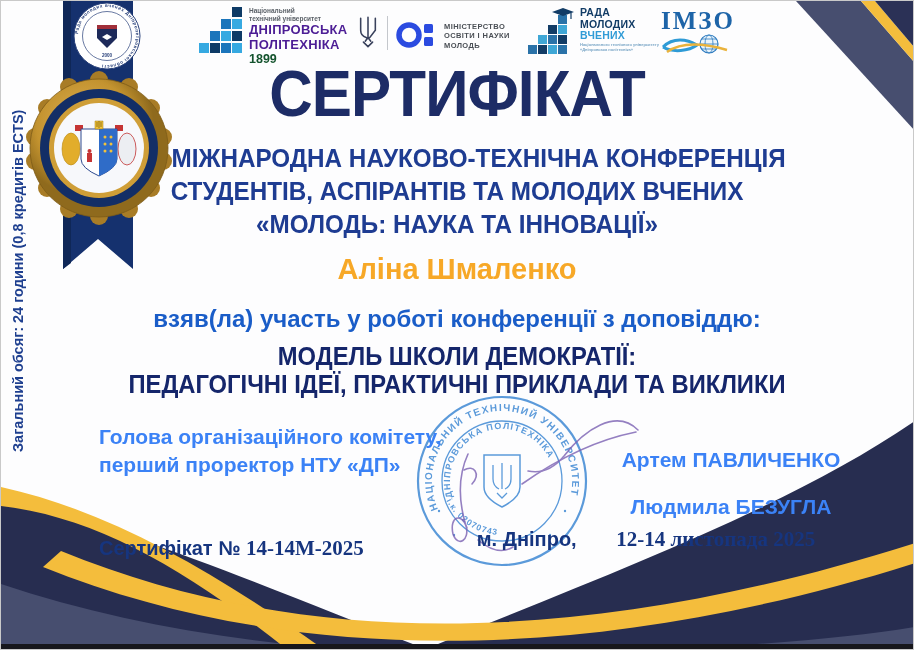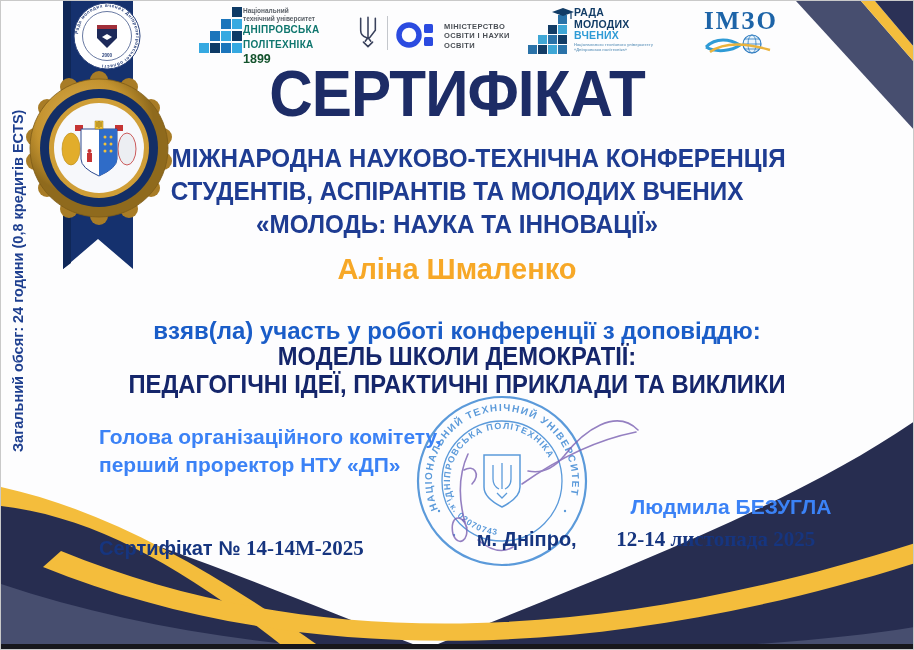--- a/index.html
+++ b/index.html
@@ -8,53 +8,53 @@
     font-family:"Liberation Sans",sans-serif;border:1px solid #c9c9c9;box-sizing:border-box;
   }
   svg{display:block}
   .abs{position:absolute;}
   .ctr{left:0;right:0;text-align:center;}
   
   .t-title{top:56px;font-size:64px;font-weight:800;color:#1d2c66;letter-spacing:-1px;transform:scaleX(.94);}
   .t-conf{font-size:25px;font-weight:800;color:#1e3c92;transform:scaleX(.97);}
   .t-conf1{top:143px}.t-conf2{top:176px}.t-conf3{top:209px}
   .t-name{top:252px;font-size:29px;font-weight:700;color:#f7a827;}
-  .t-part{top:316px;font-size:24px;font-weight:700;color:#1a5dc8;}
+  .t-part{top:304px;font-size:24px;font-weight:700;color:#1a5dc8;}
   .t-rep{font-size:25px;font-weight:800;color:#15266b;transform:scaleX(.95);}
   .t-rep1{top:341px}.t-rep2{top:369px}
   .sig-text{font-size:21px;font-weight:700;color:#3b82f6;white-space:nowrap;}
   .role1a{left:98px;top:424px}
   .role1b{left:98px;top:452px}
   .role2{left:104px;top:492px}
   .name-right{left:600px;width:260px;text-align:center;}
   .name1{top:447px}.name2{top:494px}
   .certnum{left:98px;top:535px;font-size:20px;font-weight:700;color:#16357f;}
   .certnum .serif{font-family:"Liberation Serif",serif;font-size:21px;}
   .pdate{left:430px;top:526px;width:430px;text-align:center;font-size:20px;font-weight:700;color:#16357f;white-space:nowrap;}
   .pdate .serif{font-family:"Liberation Serif",serif;font-size:21px;margin-left:34px;}
   
   .side-note{
     left:4px;top:105px;height:350px;width:26px;display:flex;align-items:center;justify-content:center;
     writing-mode:vertical-rl;transform:rotate(180deg);
     font-size:14.5px;font-weight:700;color:#1e3f8f;white-space:nowrap;z-index:6;
   }
   
-  .logo{display:flex;align-items:flex-start;z-index:6;}
+  .logo{display:flex;align-items:flex-start;gap:6px;z-index:6;}
   .uni-logo{left:198px;top:6px;}
   .uni-text .small{font-size:6.5px;color:#5b6168;line-height:7.5px;font-weight:700;}
-  .uni-text .big{font-size:10px;font-weight:800;color:#0f766e;line-height:15px;letter-spacing:.3px;}
+  .uni-text .big{font-size:13px;font-weight:800;color:#4c1d95;line-height:15px;letter-spacing:.3px;}
   .uni-text .year{font-size:12.5px;font-weight:800;color:#14532d;line-height:15px;}
   .min-logo{left:356px;top:13px;align-items:flex-end;gap:8px;}
   .min-div{width:1px;height:34px;background:#c4c7cc;}
   .min-text{font-size:7.5px;font-weight:700;color:#4a4f55;line-height:9.5px;letter-spacing:.4px;}
   .rmv-logo{left:527px;top:6px;}
   .rmv-text .l{font-size:10.5px;font-weight:800;color:#123c66;line-height:11.5px;letter-spacing:.2px;}
   .rmv-text .l3{color:#2f9bd6;}
   .rmv-text .sub{font-size:4px;color:#7aa6c6;line-height:5px;font-weight:700;}
-  .imzo-logo{left:660px;top:8px;flex-direction:column;gap:0;margin-left:43px;}
+  .imzo-logo{left:660px;top:8px;flex-direction:column;gap:0;}
   .imzo-name{font-family:"Liberation Serif",serif;font-size:25px;font-weight:800;color:#1d64a8;letter-spacing:2px;line-height:24px;}
   .z1{z-index:1}.z2{z-index:2}.z3{z-index:3}.z4{z-index:4}.z5{z-index:5;position:absolute;}
 </style>
 </head>
 <body>
 
 <div class="cert">
 
   <svg class="abs z1" width="914" height="650" viewBox="0 0 914 650" style="left:0;top:0">
 
@@ -173,21 +173,21 @@
     </svg>
     <div class="min-div"></div>
     <svg width="40" height="30" viewBox="0 0 40 30">
       <circle cx="13" cy="15" r="10" fill="none" stroke="#2b4be0" stroke-width="5.5"></circle>
       <rect x="28" y="4" width="9" height="9" rx="1.5" fill="#2b4be0"></rect>
       <rect x="28" y="17" width="9" height="9" rx="1.5" fill="#2b4be0"></rect>
     </svg>
     <div class="min-text">
       <div>МІНІСТЕРСТВО</div>
       <div>ОСВІТИ І НАУКИ</div>
-      <div>ОСВІТИ</div>
+      <div>МОЛОДЬ</div>
     </div>
   </div>
 
   <div class="abs logo rmv-logo">
     <svg width="46" height="50" viewBox="0 0 46 50">
       <rect x="0" y="38" width="9" height="9" fill="#2a72a8"></rect>
       <rect x="10" y="28" width="9" height="9" fill="#3fa7d6"></rect>
         <rect x="10" y="38" width="9" height="9" fill="#123c66"></rect>
       <rect x="20" y="18" width="9" height="9" fill="#123c66"></rect>
         <rect x="20" y="28" width="9" height="9" fill="#2a72a8"></rect>
@@ -268,20 +268,21 @@
       <path d="M232,34 C210,12 178,34 158,60 C148,72 136,78 122,75"></path>
       <path d="M230,36 C190,44 150,64 116,88"></path>
       <path d="M62,58 C50,84 54,110 60,130 C64,144 52,152 47,138 C43,120 56,116 61,132"></path>
       <path d="M58,74 C68,68 75,78 66,88"></path>
       <path d="M72,144 C84,154 96,158 107,151"></path>
     </g>
   </svg>
 
   <div class="z5 sig-text role1a">Голова організаційного комітету,</div>
   <div class="z5 sig-text role1b">перший проректор НТУ «ДП»</div>
+  <div class="z5 sig-text name-right name1">Артем ПАВЛИЧЕНКО</div>
   <div class="z5 sig-text name-right name2">Людмила БЕЗУГЛА</div>
 
   <div class="z5 certnum">
     <span>Сертифікат №</span>
     <span class="serif">14-14М-2025</span>
   </div>
   <div class="z5 pdate">
     <span>м. Дніпро,</span>
     <span class="serif">12-14 листопада 2025</span>
   </div>

